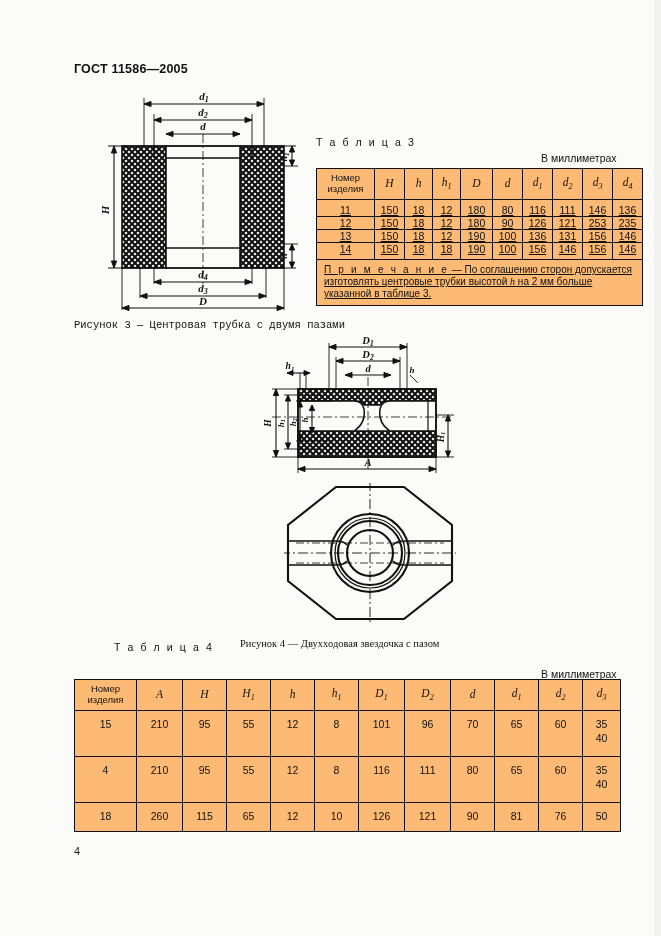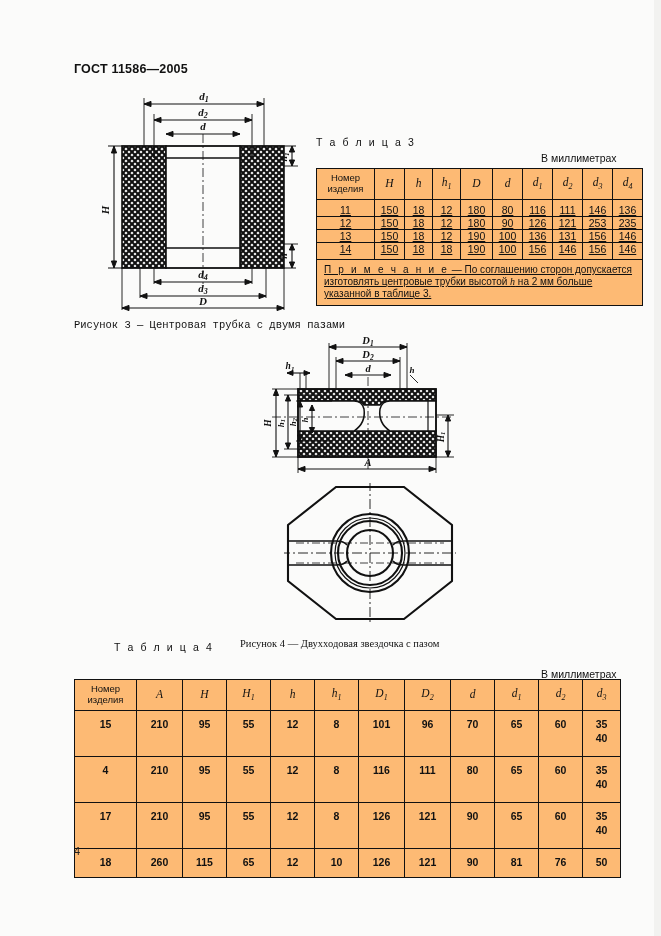--- a/index.html
+++ b/index.html
@@ -102,21 +102,21 @@
   
   #table3 { left: 316px; top: 168px; width: 304px; }
   #table3 td { height: 12px; line-height: 12px; text-decoration: underline; }
   #table3 thead th { height: 30px; }
   #table3 tbody tr:first-child td { padding-top: 4px; }
   #table3 tbody tr:last-of-type td { padding-bottom: 4px; }
 
   
   #table4 { left: 74px; top: 679px; width: 546px; }
   #table4 thead th { height: 30px; }
-  #table4 td { height: 39px; vertical-align: top; padding-top: 6px; line-height: 1.35; font-weight: bold; }
+  #table4 td { height: 39px; vertical-align: top; padding-top: 6px; line-height: 1.35; }
   #table4 tr.last td { height: 22px; }
 
   
   .drawing { position: absolute; }
 </style>
 </head>
 <body>
 
 <div id="page">
 
@@ -450,34 +450,20 @@
           <td>55</td>
           <td>12</td>
           <td>8</td>
           <td>116</td>
           <td>111</td>
           <td>80</td>
           <td>65</td>
           <td>60</td>
           <td>35<br>40</td>
         </tr>
-        <tr>
-          <td>17</td>
-          <td>210</td>
-          <td>95</td>
-          <td>55</td>
-          <td>12</td>
-          <td>8</td>
-          <td>126</td>
-          <td>121</td>
-          <td>90</td>
-          <td>65</td>
-          <td>60</td>
-          <td>35<br>40</td>
-        </tr>
         <tr class="last">
           <td>18</td>
           <td>260</td>
           <td>115</td>
           <td>65</td>
           <td>12</td>
           <td>10</td>
           <td>126</td>
           <td>121</td>
           <td>90</td>

